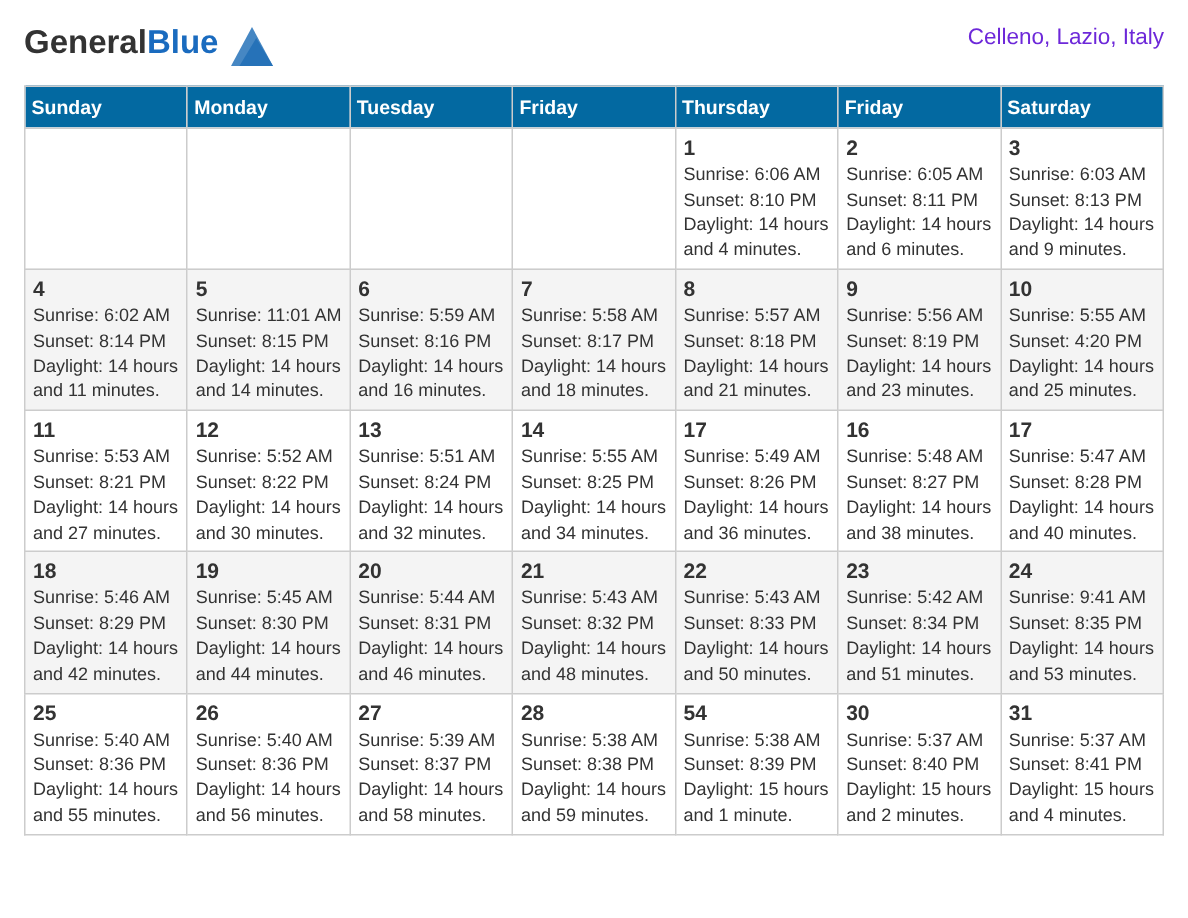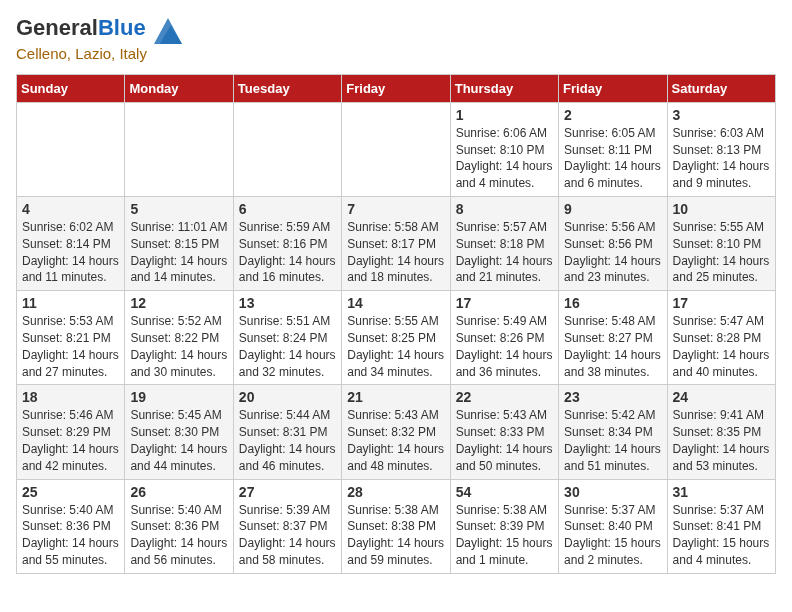--- a/index.html
+++ b/index.html
@@ -8,21 +8,20 @@
       background: #fff;
       width: 792px;
       min-height: 612px;
       padding: 16px;
     }
     .header {
       display: flex;
       justify-content: space-between;
       align-items: flex-start;
       margin-bottom: 12px;
-      flex-direction: column;
     }
     .logo {
       display: flex;
       align-items: center;
     }
     .logo-text {
       font-size: 22px;
       font-weight: bold;
       line-height: 1.1;
     }
@@ -36,21 +35,21 @@
     .title-block {
       text-align: right;
     }
     .month-title {
       font-size: 32px;
       font-weight: bold;
       color: #222;
     }
     .location {
       font-size: 15px;
-      color: #a16207;
+      color: #6d28d9;
     }
     .calendar {
       width: 100%;
       border-collapse: collapse;
       border: 1px solid #ccc;
     }
     .calendar th {
       background: #2672b8;
       color: #fff;
       font-size: 13px;
@@ -76,21 +75,21 @@
       margin-bottom: 2px;
     }
     .cell-info {
       font-size: 12px;
       line-height: 1.4;
       color: #333;
     }
     .empty { background: #f9f9f9; }
     tr:nth-child(odd) td { background: #fff; }
     tr:nth-child(even) td { background: #f4f4f4; }
-    .calendar thead tr th { background: #b91c1c; }
+    .calendar thead tr th { background: #0369a1; }
   </style>
 </head>
 <body>
 
 <div class="header">
   <div class="logo">
     <div>
       <span class="logo-text">
         <span class="logo-general">General</span><span class="logo-blue">Blue</span>
       </span>
@@ -177,28 +176,28 @@
         <td>
           <span class="day-num">8</span>
           <div class="cell-info">Sunrise: 5:57 AM
 Sunset: 8:18 PM
 Daylight: 14 hours
 and 21 minutes.</div>
         </td>
         <td>
           <span class="day-num">9</span>
           <div class="cell-info">Sunrise: 5:56 AM
-Sunset: 8:56 PM
+Sunset: 8:19 PM
 Daylight: 14 hours
 and 23 minutes.</div>
         </td>
         <td>
           <span class="day-num">10</span>
           <div class="cell-info">Sunrise: 5:55 AM
-Sunset: 8:10 PM
+Sunset: 4:20 PM
 Daylight: 14 hours
 and 25 minutes.</div>
         </td>
       </tr>
       <tr>
         <td>
           <span class="day-num">11</span>
           <div class="cell-info">Sunrise: 5:53 AM
 Sunset: 8:21 PM
 Daylight: 14 hours

